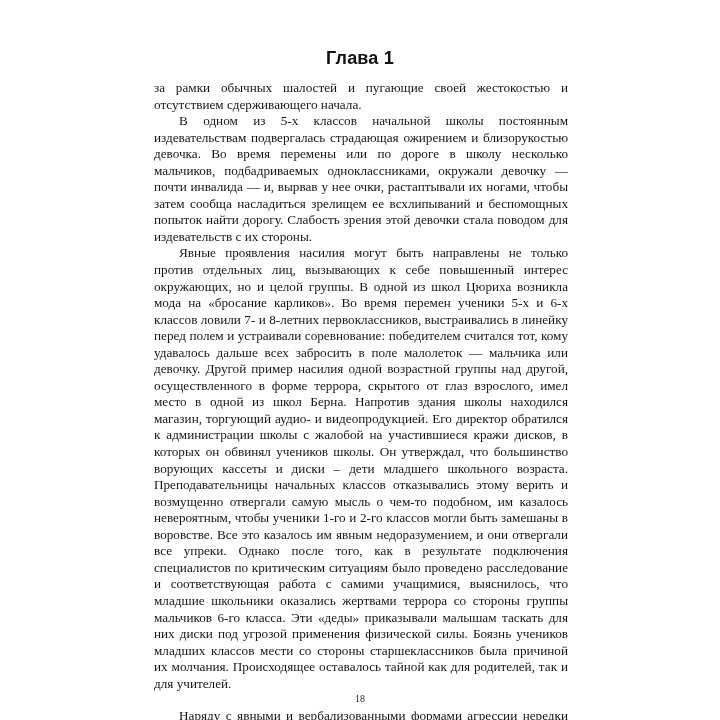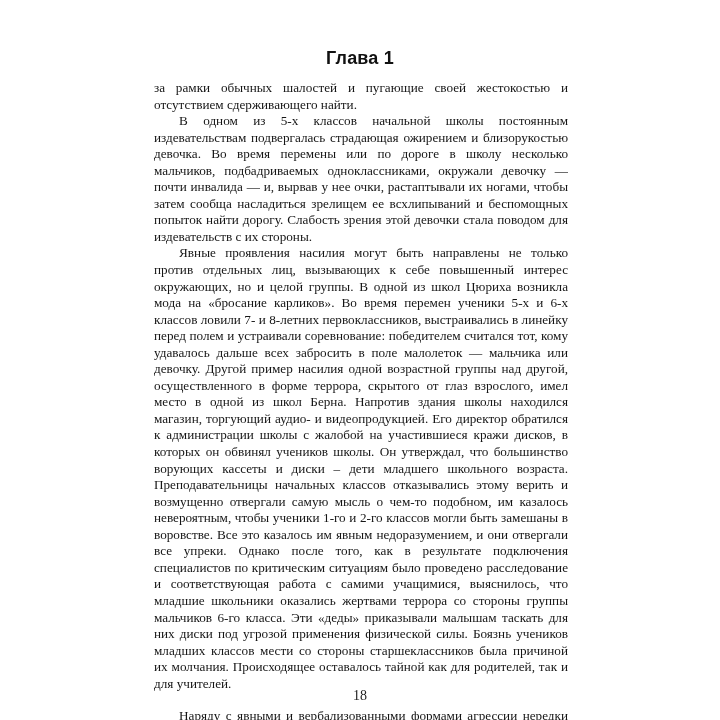--- a/index.html
+++ b/index.html
@@ -48,34 +48,34 @@
   }
   .text-column p.spaced-before {
     margin-top: 16px;
   }
   .page-number {
     position: absolute;
     bottom: 16px;
     left: 0;
     width: 720px;
     text-align: center;
-    font-size: 14px;
+    font-size: 10px;
     color: #222222;
     font-family: "Liberation Serif", serif;
   }
 </style>
 </head>
 <body>
 
 <div class="page">
 
   <div class="chapter-header">Глава 1</div>
 
   <div class="text-column">
-    <p class="no-indent">за рамки обычных шалостей и пугающие своей жестокостью и отсутствием сдерживающего найти.</p>
+    <p class="no-indent">за рамки обычных шалостей и пугающие своей жестокостью и отсутствием сдерживающего начала.</p>
     <p>В одном из 5-х классов начальной школы постоянным издевательствам подвергалась страдающая ожирением и близорукостью девочка. Во время перемены или по дороге в школу несколько мальчиков, подбадриваемых одноклассниками, окружали девочку — почти инвалида — и, вырвав у нее очки, растаптывали их ногами, чтобы затем сообща насладиться зрелищем ее всхлипываний и беспомощных попыток найти дорогу. Слабость зрения этой девочки стала поводом для издевательств с их стороны.</p>
     <p>Явные проявления насилия могут быть направлены не только против отдельных лиц, вызывающих к себе повышенный интерес окружающих, но и целой группы. В одной из школ Цюриха возникла мода на «бросание карликов». Во время перемен ученики 5-х и 6-х классов ловили 7- и 8-летних первоклассников, выстраивались в линейку перед полем и устраивали соревнование: победителем считался тот, кому удавалось дальше всех забросить в поле малолеток — мальчика или девочку. Другой пример насилия одной возрастной группы над другой, осуществленного в форме террора, скрытого от глаз взрослого, имел место в одной из школ Берна. Напротив здания школы находился магазин, торгующий аудио- и видеопродукцией. Его директор обратился к администрации школы с жалобой на участившиеся кражи дисков, в которых он обвинял учеников школы. Он утверждал, что большинство ворующих кассеты и диски – дети младшего школьного возраста. Преподавательницы начальных классов отказывались этому верить и возмущенно отвергали самую мысль о чем-то подобном, им казалось невероятным, чтобы ученики 1-го и 2-го классов могли быть замешаны в воровстве. Все это казалось им явным недоразумением, и они отвергали все упреки. Однако после того, как в результате подключения специалистов по критическим ситуациям было проведено расследование и соответствующая работа с самими учащимися, выяснилось, что младшие школьники оказались жертвами террора со стороны группы мальчиков 6-го класса. Эти «деды» приказывали малышам таскать для них диски под угрозой применения физической силы. Боязнь учеников младших классов мести со стороны старшеклассников была причиной их молчания. Происходящее оставалось тайной как для родителей, так и для учителей.</p>
     <p class="spaced-before">Наряду с явными и вербализованными формами агрессии нередки случаи ее скрытых и тщательно замаскированных проявлений,</p>
   </div>
 
   <div class="page-number">18</div>
 
 </div>
 
 </body></html>

